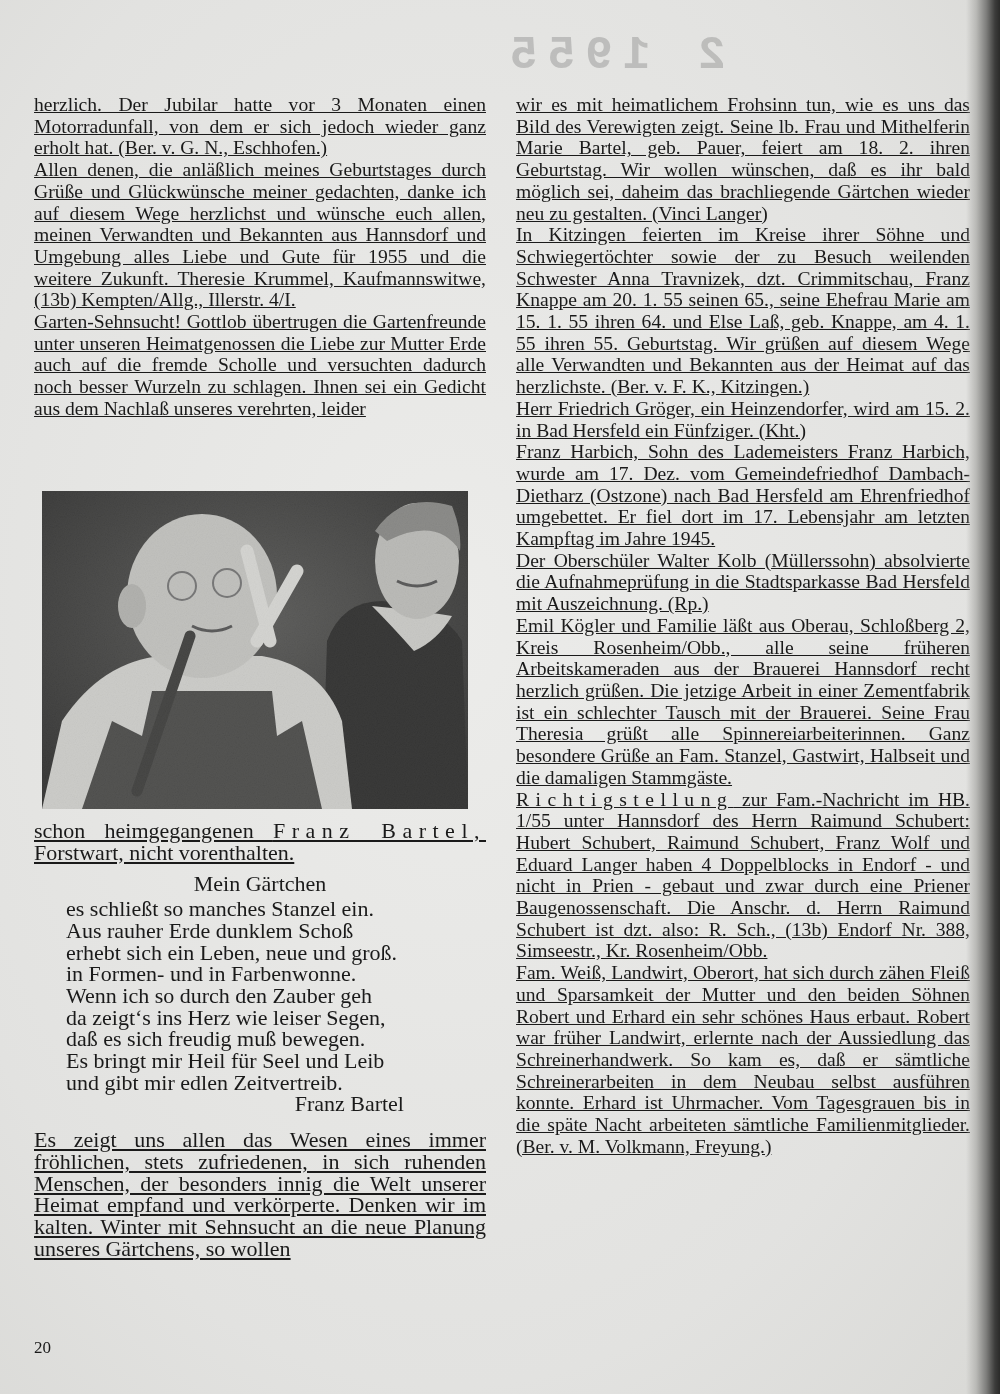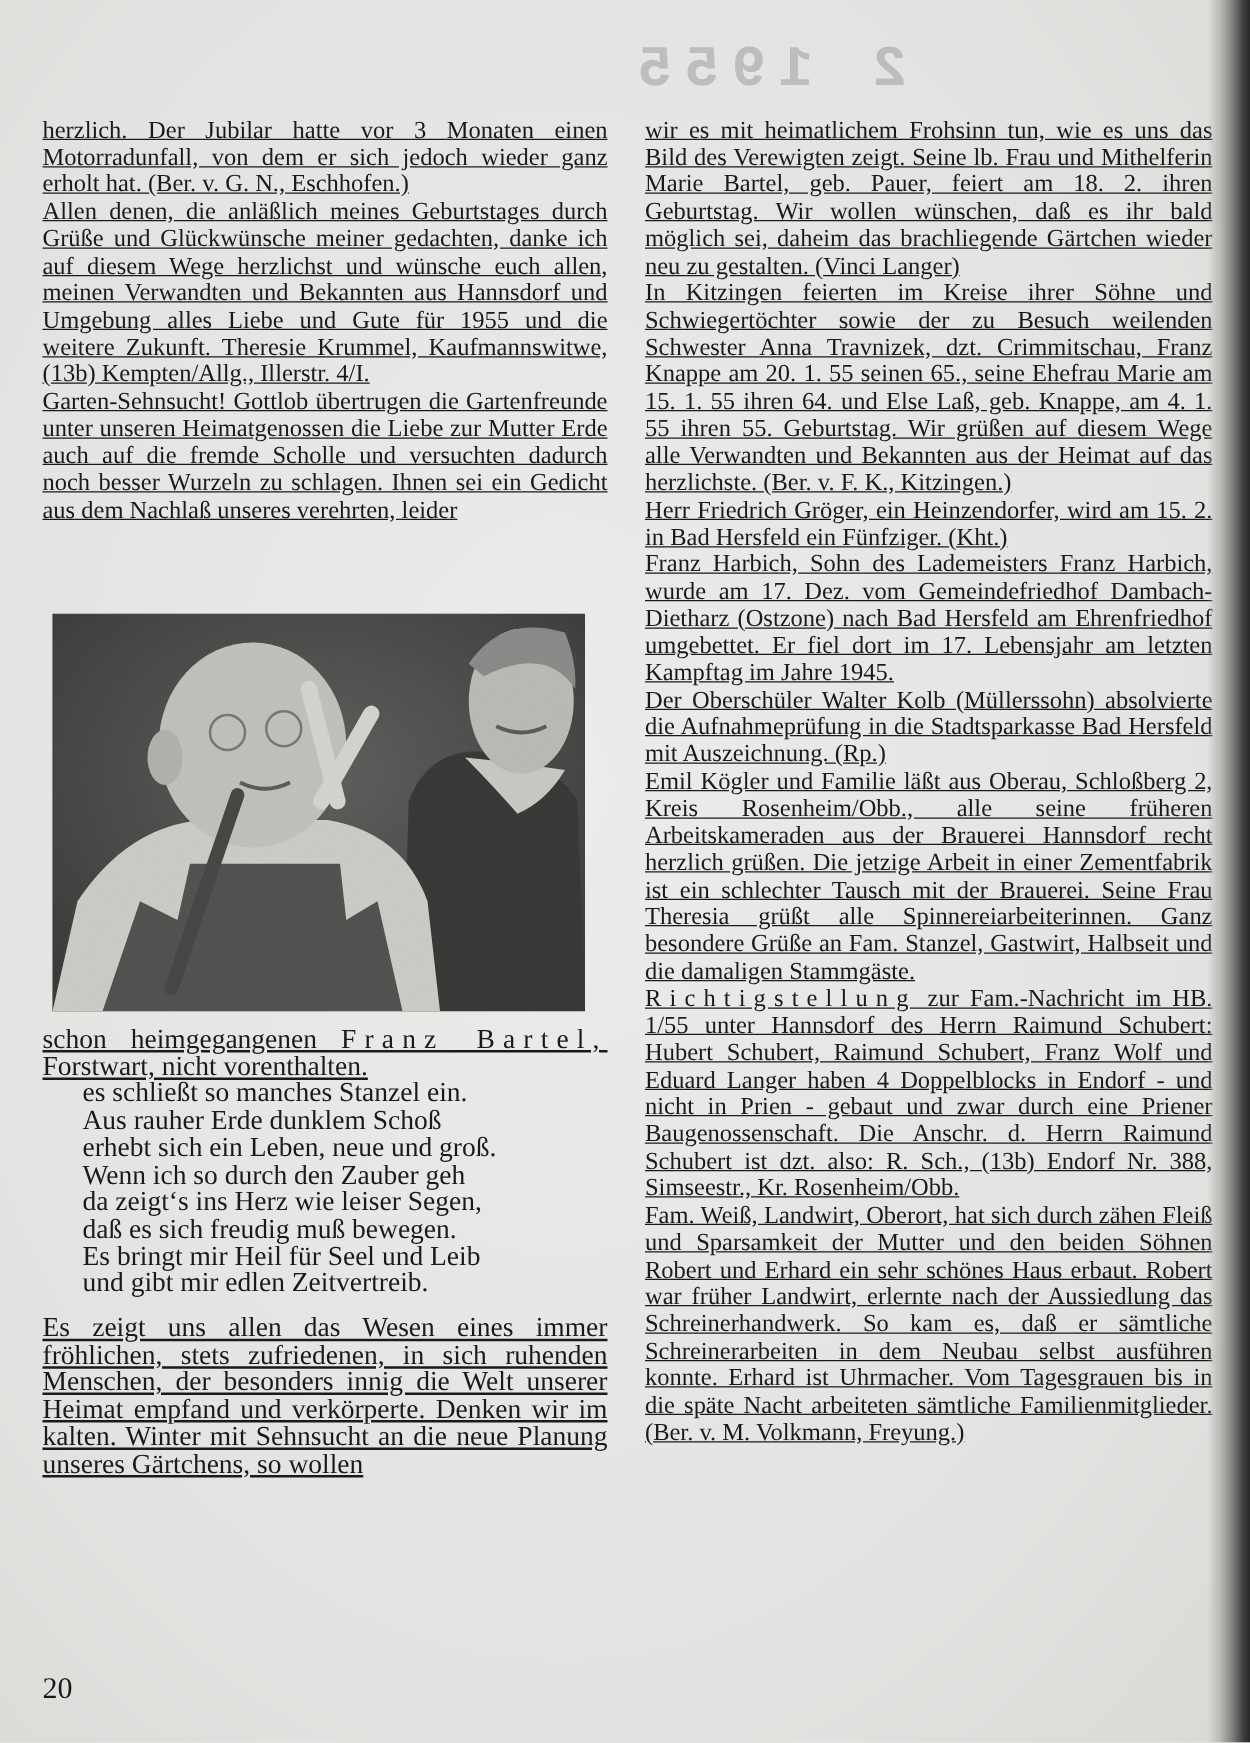--- a/index.html
+++ b/index.html
@@ -37,21 +37,21 @@
   .photo svg { display: block; }
   .after-photo { position: absolute; left: 34px; top: 820px; width: 452px;
     font-family: "Liberation Serif", serif; font-size: 22px; line-height: 21.7px; }
   .spaced { letter-spacing: 6.5px; }
   .poem-title { text-align: center; margin: 10px 0 3px 0; }
   .poem { margin: 0 0 0 32px; }
   .poem-line { display: block; white-space: nowrap; }
   .poem-author { text-align: right; margin-right: 82px; }
   .closing { margin-top: 14px; }
   .page-number { position: absolute; left: 34px; top: 1338px;
-    font-family: "Liberation Serif", serif; font-size: 24px; }
+    font-family: "Liberation Serif", serif; font-size: 17px; }
 </style>
 </head>
 <body>
 
 <div class="page">
 
   <div class="stamp">2 1955</div>
 
   <div class="col col-left">
     <p class="para">herzlich. Der Jubilar hatte vor 3 Monaten einen Motorradunfall, von dem er sich jedoch wieder ganz erholt hat. (Ber. v. G. N., Eschhofen.)</p>
@@ -96,30 +96,33 @@
       </g>
       <rect width="426" height="318" fill="#888" opacity="0.18" filter="url(#grain)"></rect>
     </svg>
   </div>
 
   <div class="after-photo">
     <p class="para">
       <span>schon heimgegangenen </span><span class="spaced">Franz Bartel,</span>
       <span>Forstwart, nicht vorenthalten.</span>
     </p>
+    <div class="poem-title">Mein Gärtchen</div>
     <div class="poem">
       <span class="poem-line">es schließt so manches Stanzel ein.</span>
       <span class="poem-line">Aus rauher Erde dunklem Schoß</span>
       <span class="poem-line">erhebt sich ein Leben, neue und groß.</span>
+      <span class="poem-line">in Formen- und in Farbenwonne.</span>
       <span class="poem-line">Wenn ich so durch den Zauber geh</span>
       <span class="poem-line">da zeigt‘s ins Herz wie leiser Segen,</span>
       <span class="poem-line">daß es sich freudig muß bewegen.</span>
       <span class="poem-line">Es bringt mir Heil für Seel und Leib</span>
       <span class="poem-line">und gibt mir edlen Zeitvertreib.</span>
     </div>
+    <div class="poem-author">Franz Bartel</div>
     <p class="para closing">Es zeigt uns allen das Wesen eines immer fröhlichen, stets zufriedenen, in sich ruhenden Menschen, der besonders innig die Welt unserer Heimat empfand und verkörperte. Denken wir im kalten. Winter mit Sehnsucht an die neue Planung unseres Gärtchens, so wollen</p>
   </div>
 
   <div class="col col-right">
     <p class="para">wir es mit heimatlichem Frohsinn tun, wie es uns das Bild des Verewigten zeigt. Seine lb. Frau und Mithelferin Marie Bartel, geb. Pauer, feiert am 18. 2. ihren Geburtstag. Wir wollen wünschen, daß es ihr bald möglich sei, daheim das brachliegende Gärtchen wieder neu zu gestalten. (Vinci Langer)</p>
     <p class="para">In Kitzingen feierten im Kreise ihrer Söhne und Schwiegertöchter sowie der zu Besuch weilenden Schwester Anna Travnizek, dzt. Crimmitschau, Franz Knappe am 20. 1. 55 seinen 65., seine Ehefrau Marie am 15. 1. 55 ihren 64. und Else Laß, geb. Knappe, am 4. 1. 55 ihren 55. Geburtstag. Wir grüßen auf diesem Wege alle Verwandten und Bekannten aus der Heimat auf das herzlichste. (Ber. v. F. K., Kitzingen.)</p>
     <p class="para">Herr Friedrich Gröger, ein Heinzendorfer, wird am 15. 2. in Bad Hersfeld ein Fünfziger. (Kht.)</p>
     <p class="para">Franz Harbich, Sohn des Lademeisters Franz Harbich, wurde am 17. Dez. vom Gemeindefriedhof Dambach-Dietharz (Ostzone) nach Bad Hersfeld am Ehrenfriedhof umgebettet. Er fiel dort im 17. Lebensjahr am letzten Kampftag im Jahre 1945.</p>
     <p class="para">Der Oberschüler Walter Kolb (Müllerssohn) absolvierte die Aufnahmeprüfung in die Stadtsparkasse Bad Hersfeld mit Auszeichnung. (Rp.)</p>
     <p class="para">Emil Kögler und Familie läßt aus Oberau, Schloßberg 2, Kreis Rosenheim/Obb., alle seine früheren Arbeitskameraden aus der Brauerei Hannsdorf recht herzlich grüßen. Die jetzige Arbeit in einer Zementfabrik ist ein schlechter Tausch mit der Brauerei. Seine Frau Theresia grüßt alle Spinnereiarbeiterinnen. Ganz besondere Grüße an Fam. Stanzel, Gastwirt, Halbseit und die damaligen Stammgäste.</p>

